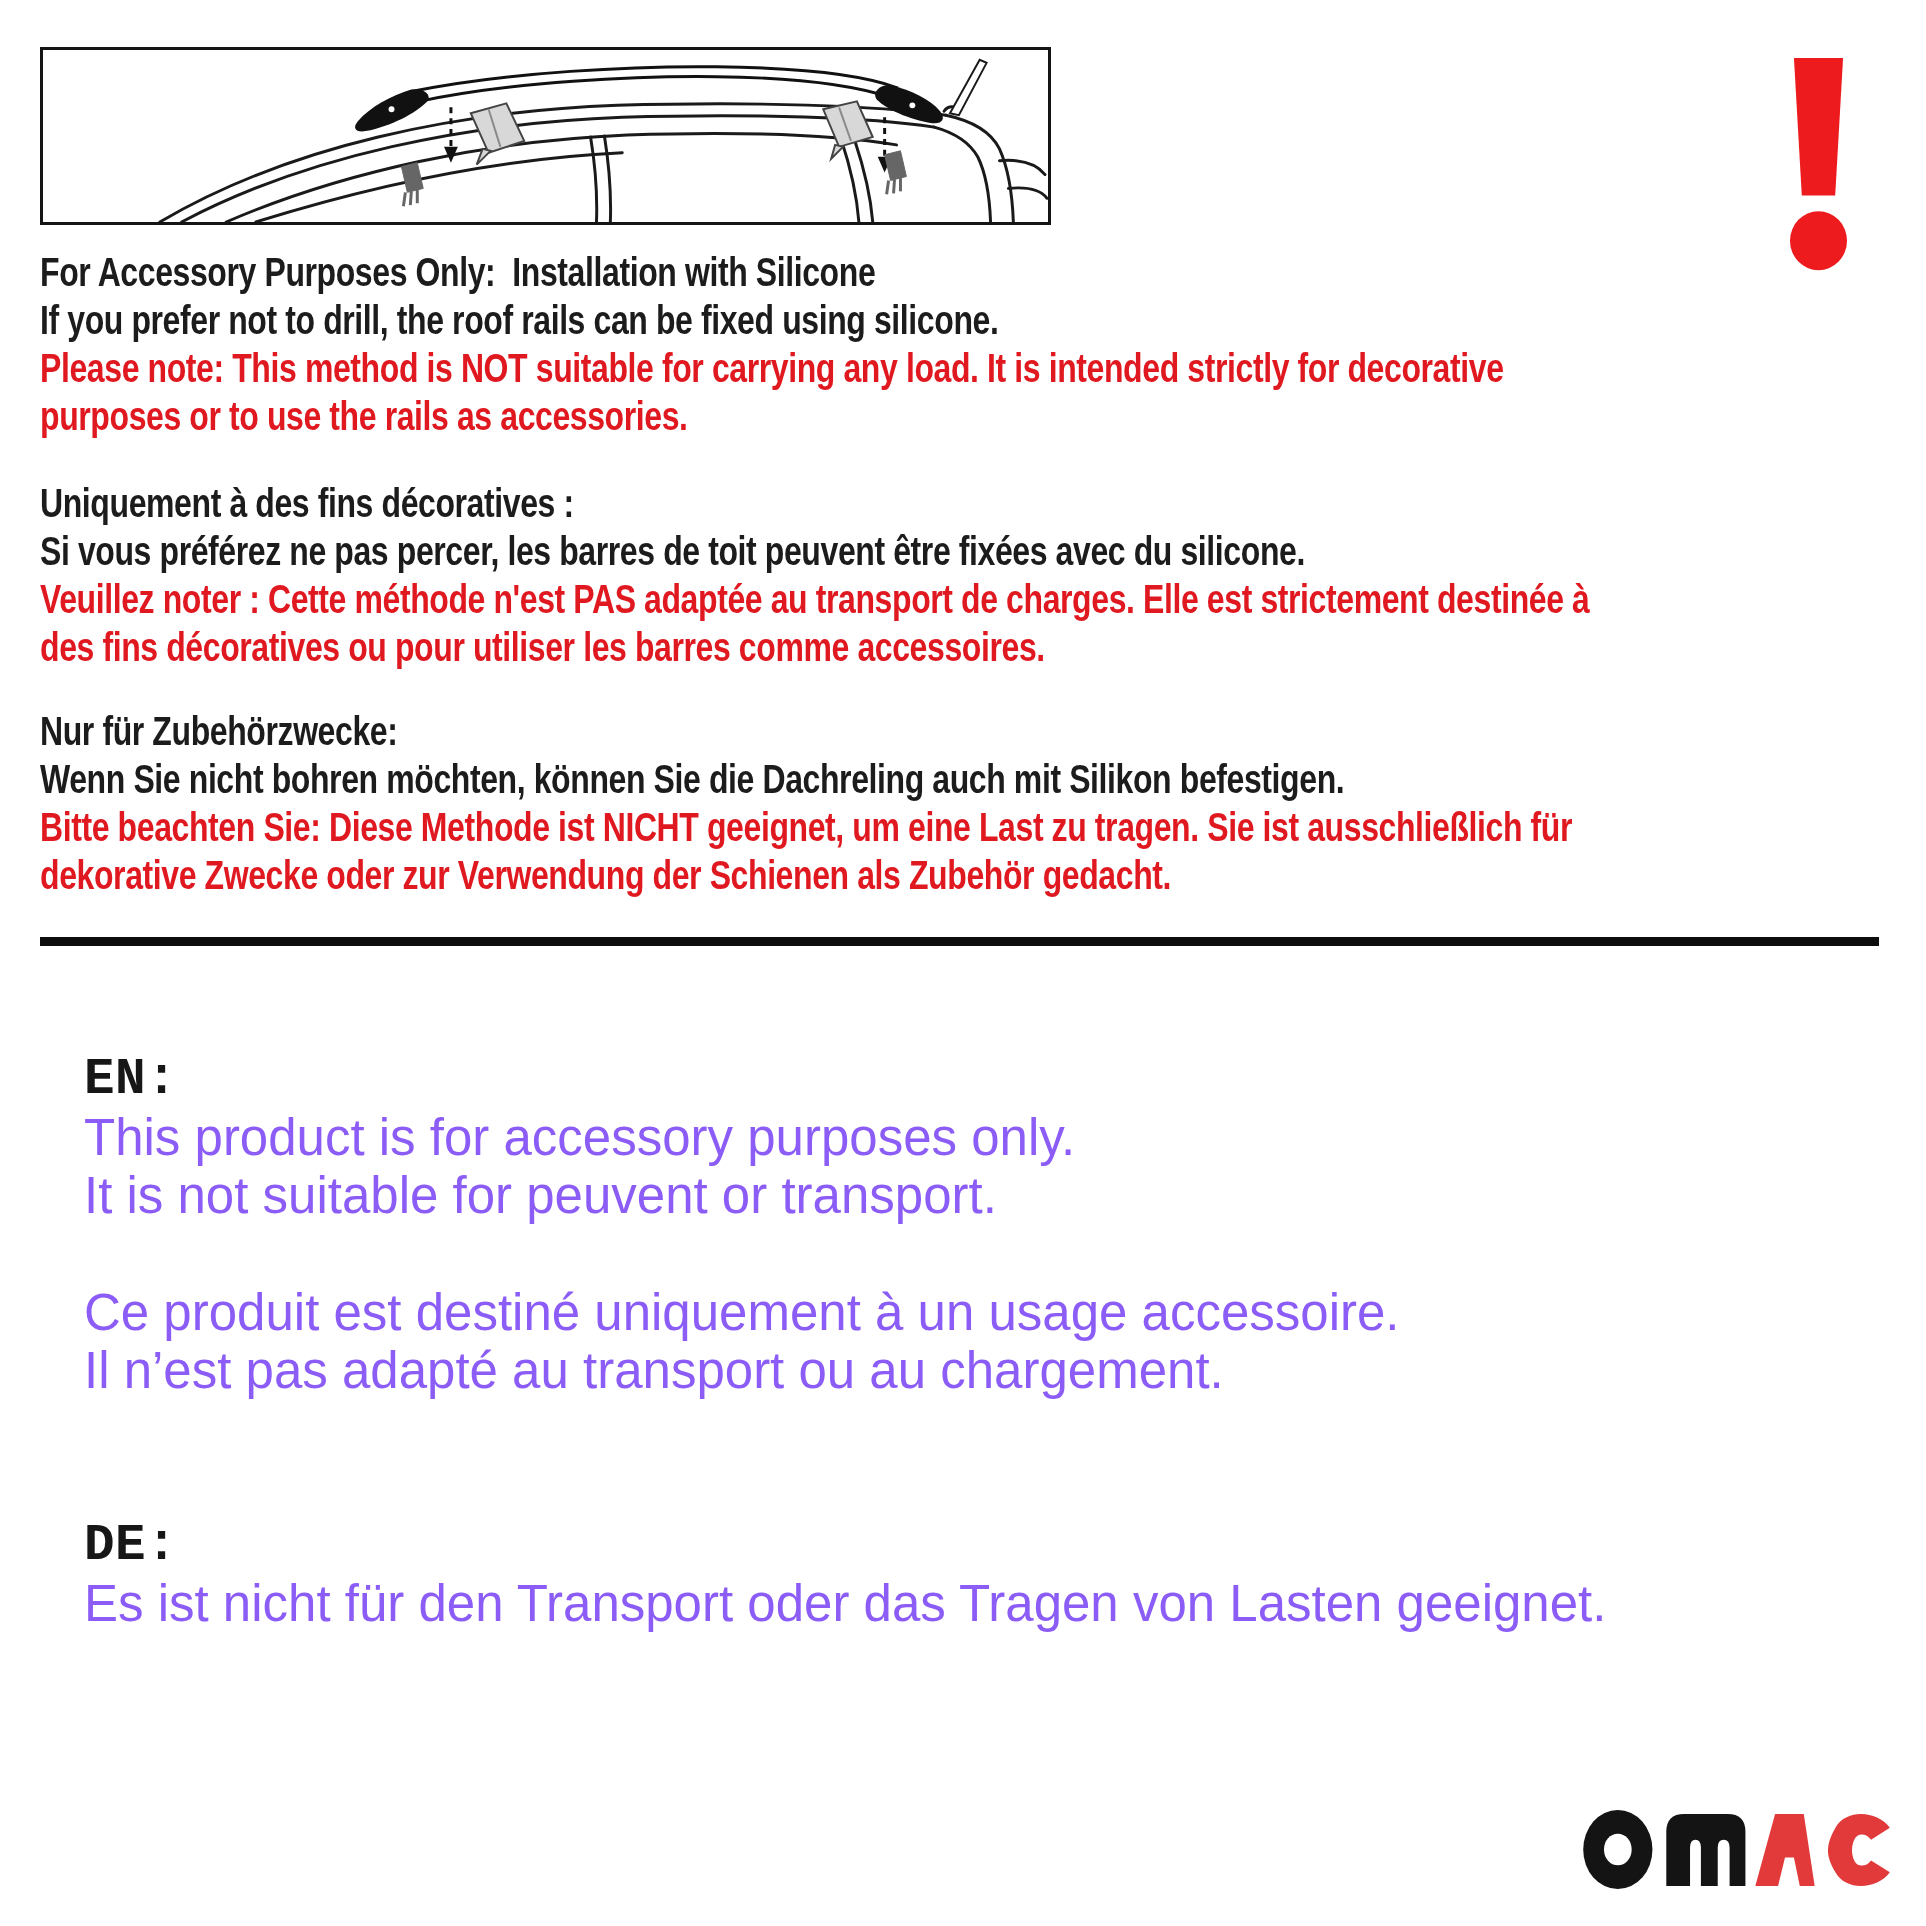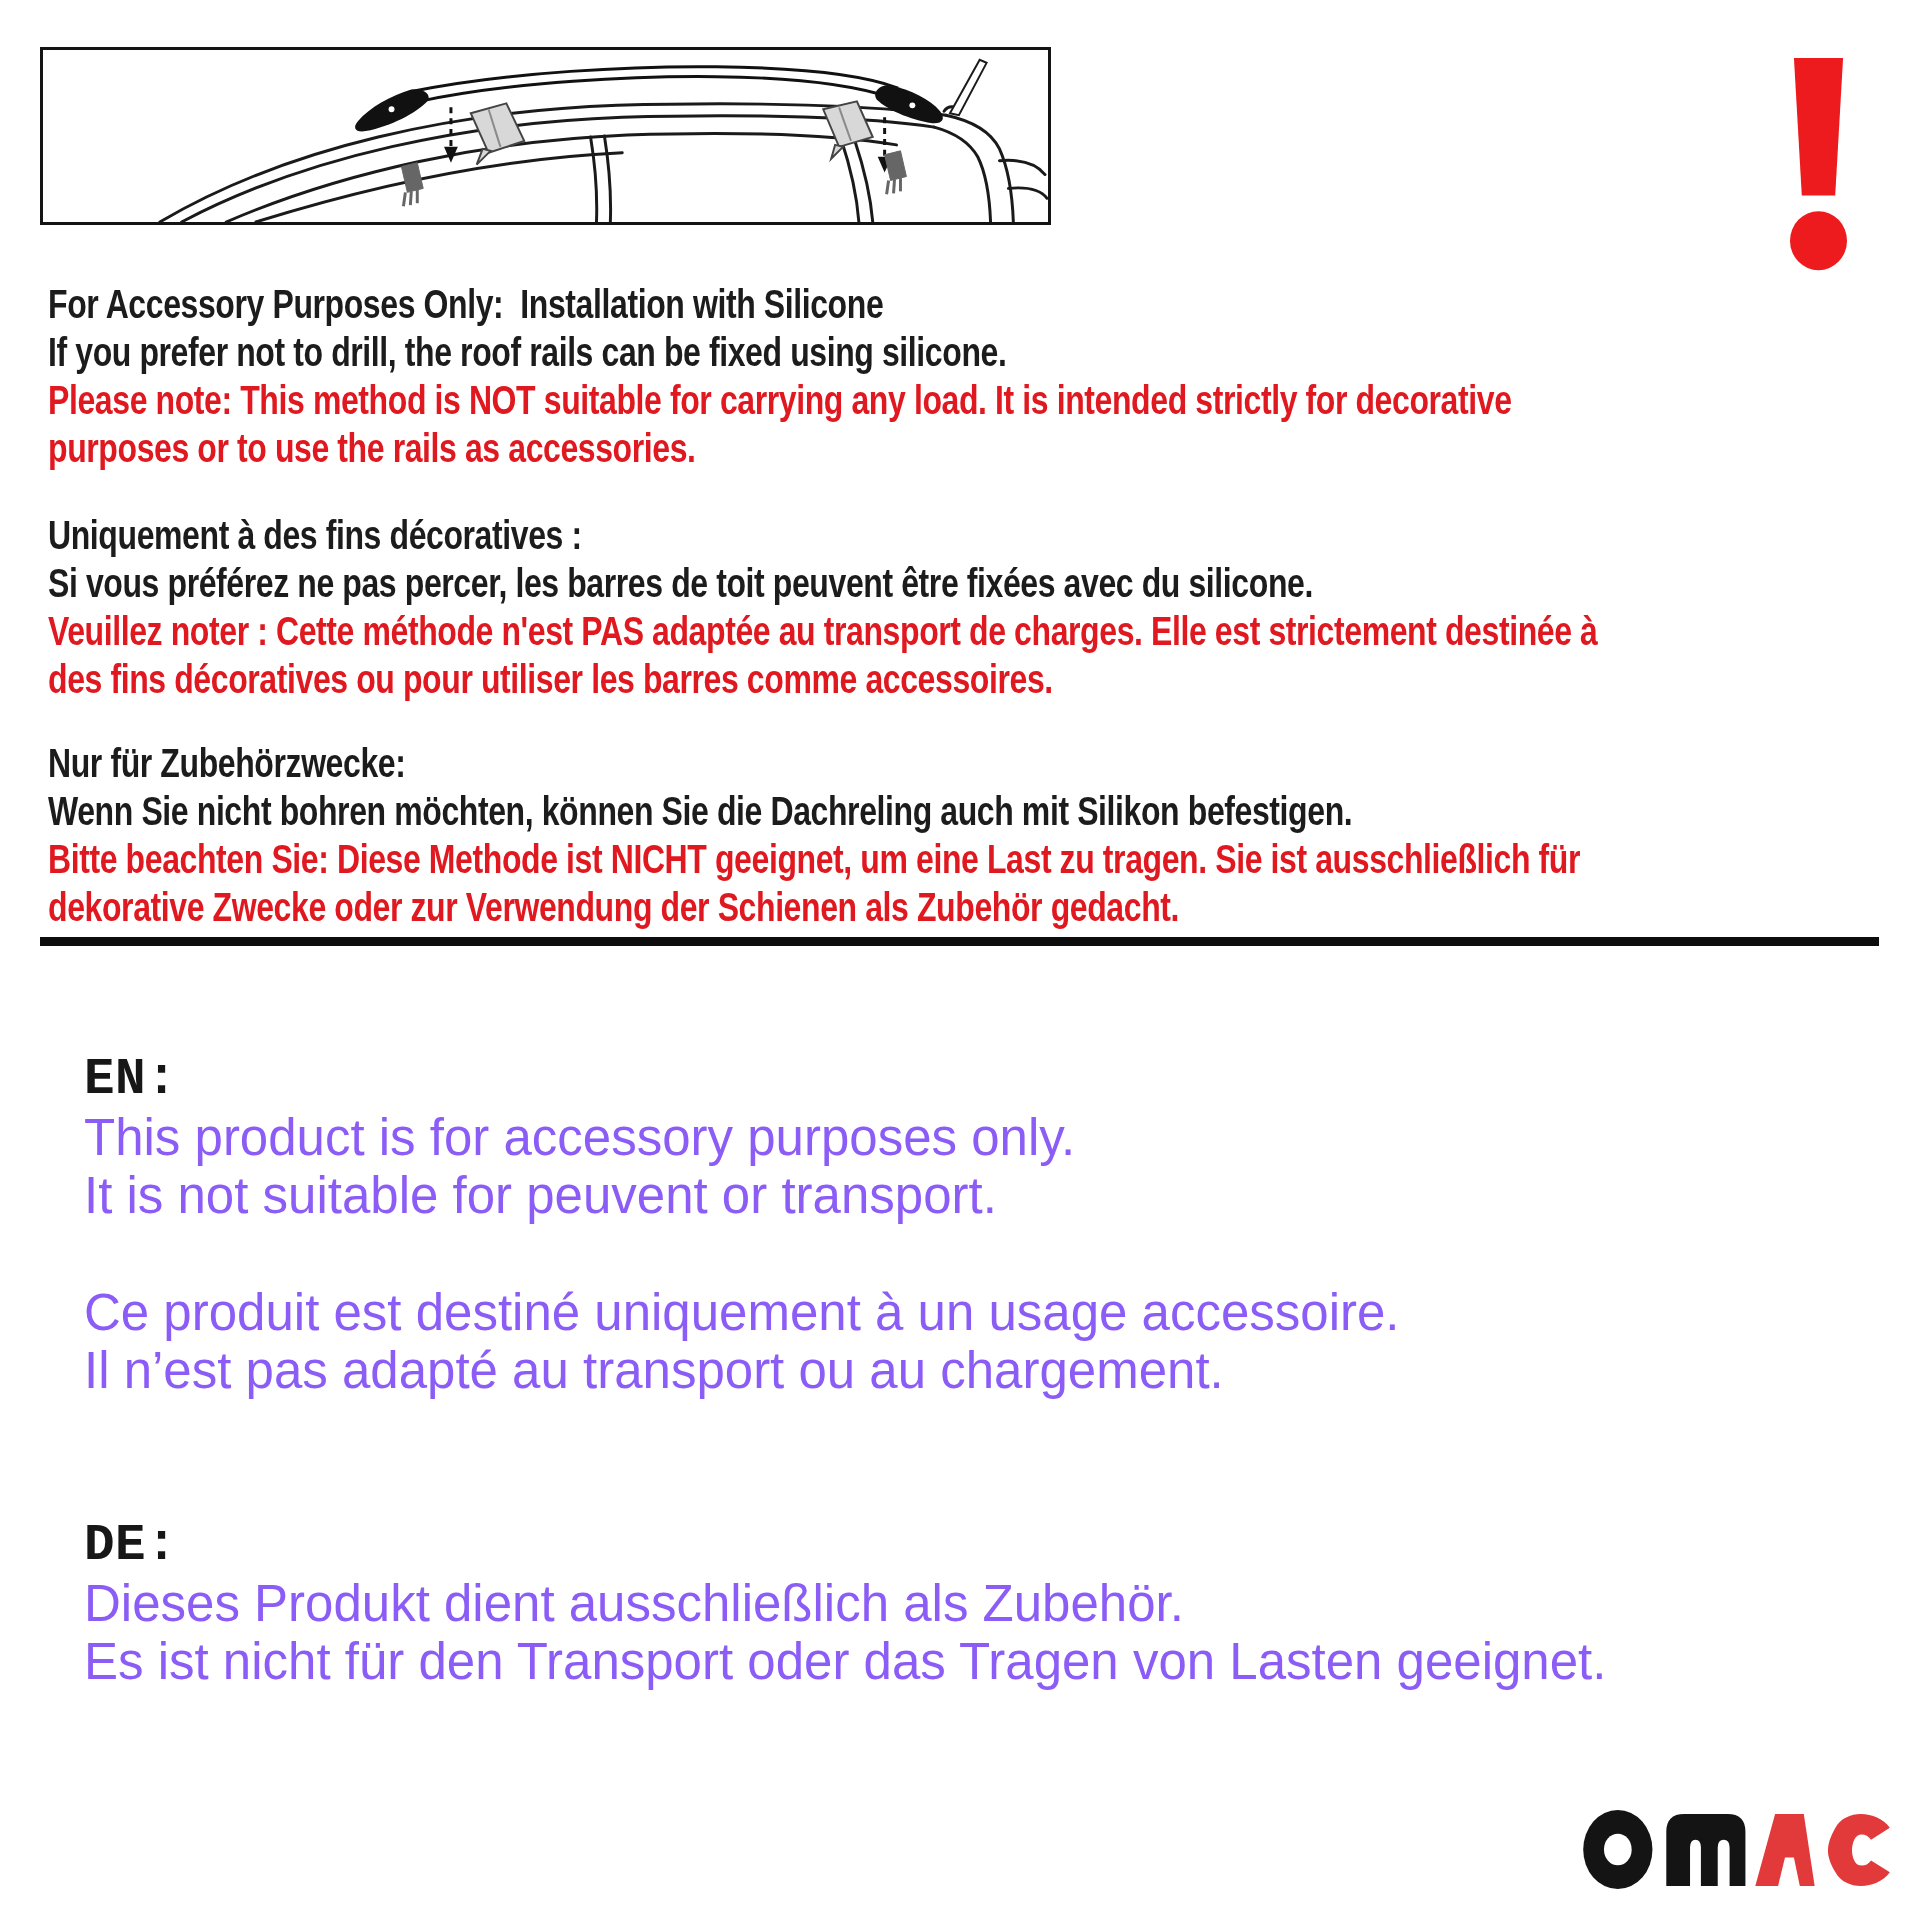--- a/index.html
+++ b/index.html
@@ -9,21 +9,21 @@
   }
   
   .illus-box{
     position:absolute;left:40px;top:47px;width:1005px;height:172px;
     border:3px solid #141414;background:#ffffff;
   }
   .illus-box svg{display:block;width:100%;height:100%;}
   
   .excl{position:absolute;left:1790px;top:57px;width:57px;height:216px;}
   
-  .warn{position:absolute;left:48px;margin-top:32px;}
+  .warn{position:absolute;left:40px;}
   .warn-en{top:248px;}
   .warn-fr{top:479px;}
   .warn-de{top:707px;}
   .warn-line{
     font-weight:bold;font-size:40px;line-height:48px;letter-spacing:-0.5px;
     white-space:pre;transform:scaleX(0.80);transform-origin:0 50%;
   }
   .ink{color:#1c1c1c;}
   .alert{color:#e01920;}
   
@@ -138,21 +138,20 @@
   <div class="sum-line">It is not suitable for peuvent or transport.</div>
 </div>
 
 <div class="sum-group sum-fr">
   <div class="sum-line">Ce produit est destiné uniquement à un usage accessoire.</div>
   <div class="sum-line">Il n’est pas adapté au transport ou au chargement.</div>
 </div>
 
 <div class="sum-group sum-de">
   <div class="sum-label">DE:</div>
-  <div class="sum-line">Dieses Produkt dient ausschließlich als Zubehör.</div>
   <div class="sum-line">Es ist nicht für den Transport oder das Tragen von Lasten geeignet.</div>
 </div>
 
 <svg class="logo" viewBox="0 0 320 92" role="img" aria-label="OMAC">
 
   <ellipse cx="38" cy="44" rx="35" ry="40" fill="#141414"></ellipse>
   <ellipse cx="38" cy="44" rx="14" ry="16" fill="#ffffff"></ellipse>
 
   <path d="M87 81 L87 26 Q87 8 105 8 L149 8 Q167 8 167 26 L167 81 Z" fill="#141414"></path>
   <path d="M111 81 L111 42 Q111 34 116.5 34 Q122 34 122 42 L122 81 Z" fill="#ffffff"></path>

